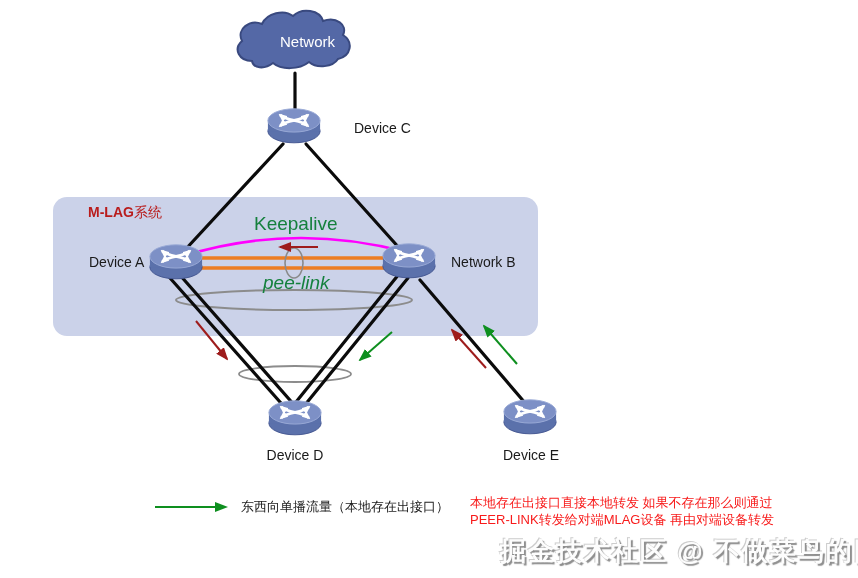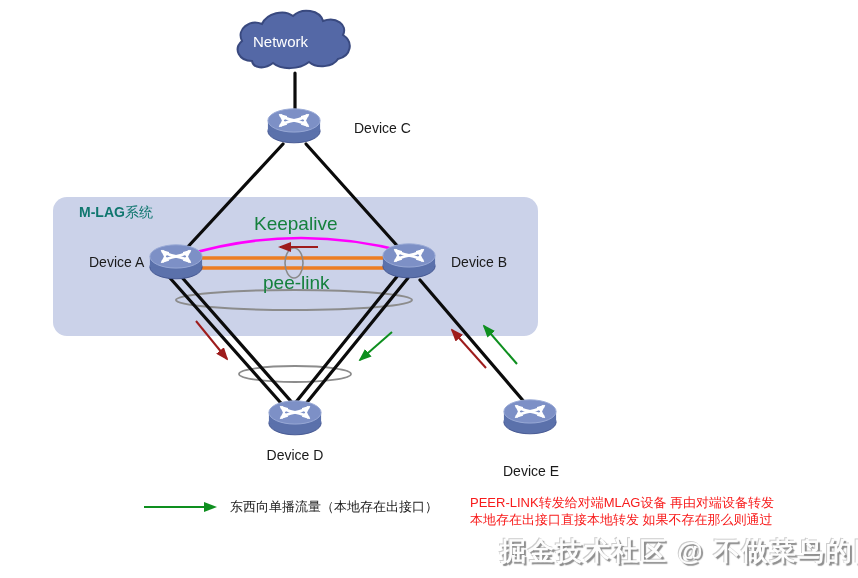--- a/index.html
+++ b/index.html
@@ -14,30 +14,30 @@
   .lbl{
     position:absolute;
     font-size:14px;
     color:#1a1a1a;
     white-space:nowrap;
     line-height:1.1;
   }
   .lbl.center{text-align:center;}
   .cloud-label{
     position:absolute;left:253px;top:33px;width:82px;
-    text-align:left;color:#ffffff;font-size:15px;
+    text-align:right;color:#ffffff;font-size:15px;
   }
   .mlag-title{
-    position:absolute;left:79px;top:204px;
-    color:#0f766e;font-size:14px;
+    position:absolute;left:88px;top:204px;
+    color:#b91c1c;font-size:14px;
   }
   .mlag-title .en{font-weight:bold;}
   .small-lbl{font-size:19px;color:#15803d;}
   .legend{
-    position:absolute;left:142px;top:494px;
+    position:absolute;left:153px;top:494px;
   }
   .legend-row{
     display:flex;align-items:center;gap:12px;height:25px;
   }
   .legend-row .txt{font-size:13px;color:#1a1a1a;white-space:nowrap;}
   .note{
     position:absolute;left:470px;top:494px;
     color:#f81b1b;font-size:13px;line-height:17px;white-space:nowrap;
   }
   .watermark{
@@ -120,37 +120,37 @@
   </svg>
 
   <div class="cloud-label">Network</div>
 
   <div class="mlag-title">
     <span class="en">M-LAG</span><span class="cn">系统</span>
   </div>
 
   <div class="lbl" style="left:330px;top:121px;margin-left:24px;">Device C</div>
   <div class="lbl" style="left:89px;top:255px;">Device A</div>
-  <div class="lbl" style="left:451px;top:255px;">Device B</div>
+  <div class="lbl" style="left:451px;top:255px;">Network B</div>
   <div class="lbl center" style="left:265px;top:448px;width:60px;text-align:center;">Device D</div>
-  <div class="lbl center" style="left:500px;top:448px;width:62px;margin-top:16px;">Device E</div>
+  <div class="lbl center" style="left:500px;top:448px;width:62px;">Device E</div>
 
   <div class="lbl center small-lbl" style="left:254px;top:214px;width:82px;">Keepalive</div>
-  <div class="lbl center small-lbl" style="left:263px;top:273px;width:64px;">pee-link</div>
+  <div class="lbl center small-lbl" style="left:263px;top:273px;width:64px;font-style:italic;">pee-link</div>
 
   <div class="legend">
     <div class="legend-row">
       <svg width="76" height="12">
         <line x1="2" y1="6" x2="62" y2="6" stroke="#0e8f1f" stroke-width="2"></line>
         <polygon points="62,1 75,6 62,11" fill="#0e8f1f"></polygon>
       </svg>
       <span class="txt">东西向单播流量（本地存在出接口）</span>
     </div>
   </div>
 
   <div class="note">
+    <div>本地存在出接口直接本地转发 如果不存在那么则通过</div>
     <div>PEER-LINK转发给对端MLAG设备 再由对端设备转发</div>
-    <div>本地存在出接口直接本地转发 如果不存在那么则通过</div>
   </div>
 
   <div class="watermark">掘金技术社区 @ 不做菜鸟的网工</div>
 
 </div>
 
 </body></html>

